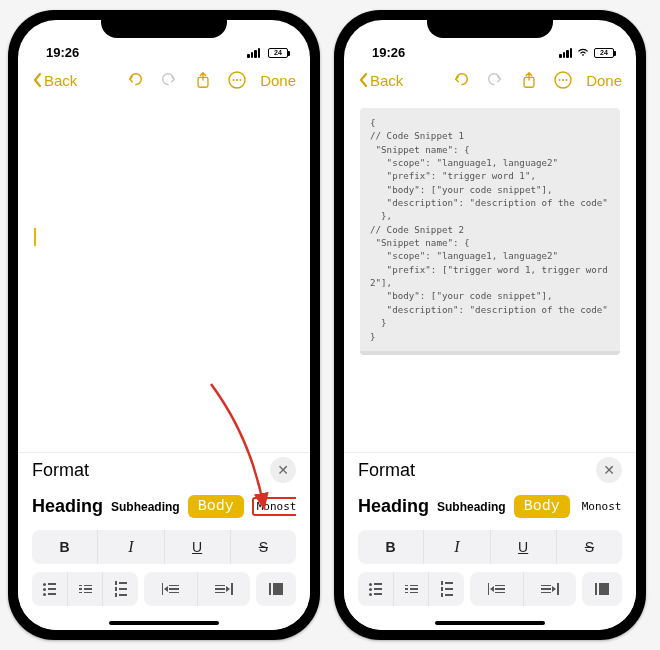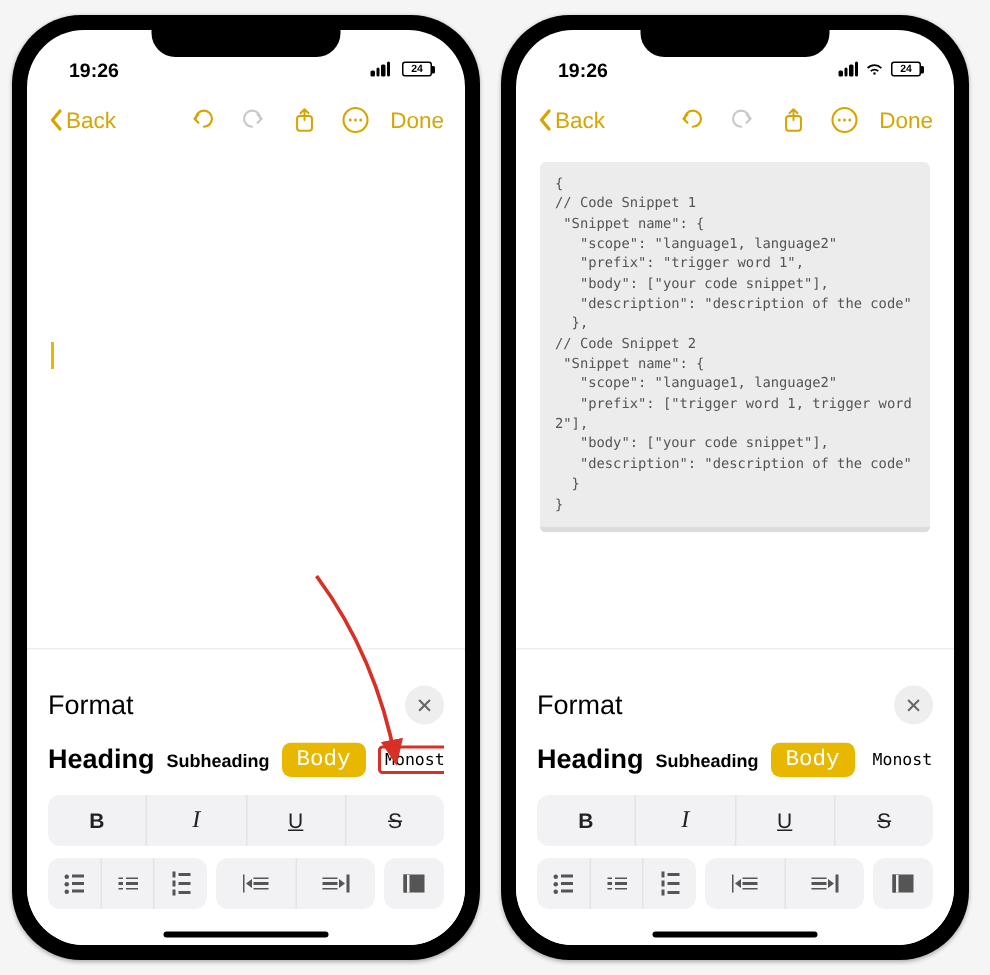--- a/index.html
+++ b/index.html
@@ -41,21 +41,21 @@
     height: 28px;
     background: #000;
     border-bottom-left-radius: 16px;
     border-bottom-right-radius: 16px;
     z-index: 10;
   }
   .statusbar {
     height: 40px;
     display: flex;
     justify-content: space-between;
-    align-items: center;
+    align-items: flex-end;
     padding: 12px 22px 0 28px;
     font-size: 13px;
     font-weight: 600;
   }
   .status-right { display: flex; align-items: center; gap: 4px; }
   .sig { display: inline-flex; align-items: flex-end; gap: 1px; }
   .sig i { width: 2.5px; background:#000; display:inline-block; border-radius:1px;}
   .sig i:nth-child(1){height:4px}.sig i:nth-child(2){height:6px}.sig i:nth-child(3){height:8px}.sig i:nth-child(4){height:10px}
   .bat { width:20px; height:10px; border:1px solid #000; border-radius:2px; position:relative; display:inline-flex; align-items:center; justify-content:center; font-size:7px; font-weight:700; }
   .bat::after{content:"";position:absolute;right:-3px;top:2px;width:2px;height:5px;background:#000;border-radius:0 1px 1px 0;}
@@ -91,21 +91,21 @@
     font-family: Menlo, monospace;
     font-size:9.2px;
     line-height:1.45;
     color:#555;
     white-space: pre-wrap;
     word-break: break-word;
     border-bottom: 4px solid #dcdcdc;
   }
   .format-panel {
     background:#fff;
-    padding: 24px 14px 24px;
+    padding: 4px 14px 24px;
     border-top:1px solid #eee;
   }
   .fp-head { display:flex; align-items:center; justify-content:space-between; margin-bottom:12px;}
   .fp-title { font-size:18px; font-weight:500; }
   .fp-close { width:26px; height:26px; border-radius:50%; background:#eee; display:flex; align-items:center; justify-content:center; color:#666; font-size:14px;}
   .style-row { display:flex; align-items:center; gap:8px; margin-bottom:12px; overflow:hidden; }
   .style-item { font-size:13px; white-space:nowrap; }
   .style-item.heading { font-weight:700; font-size:18px; }
   .style-item.subheading { font-weight:600; font-size:12px; }
   .style-item.body { background:#e8b800; color:#fff; padding:3px 10px; border-radius:6px; font-size:15px;font-family:Liberation Mono, monospace; }

